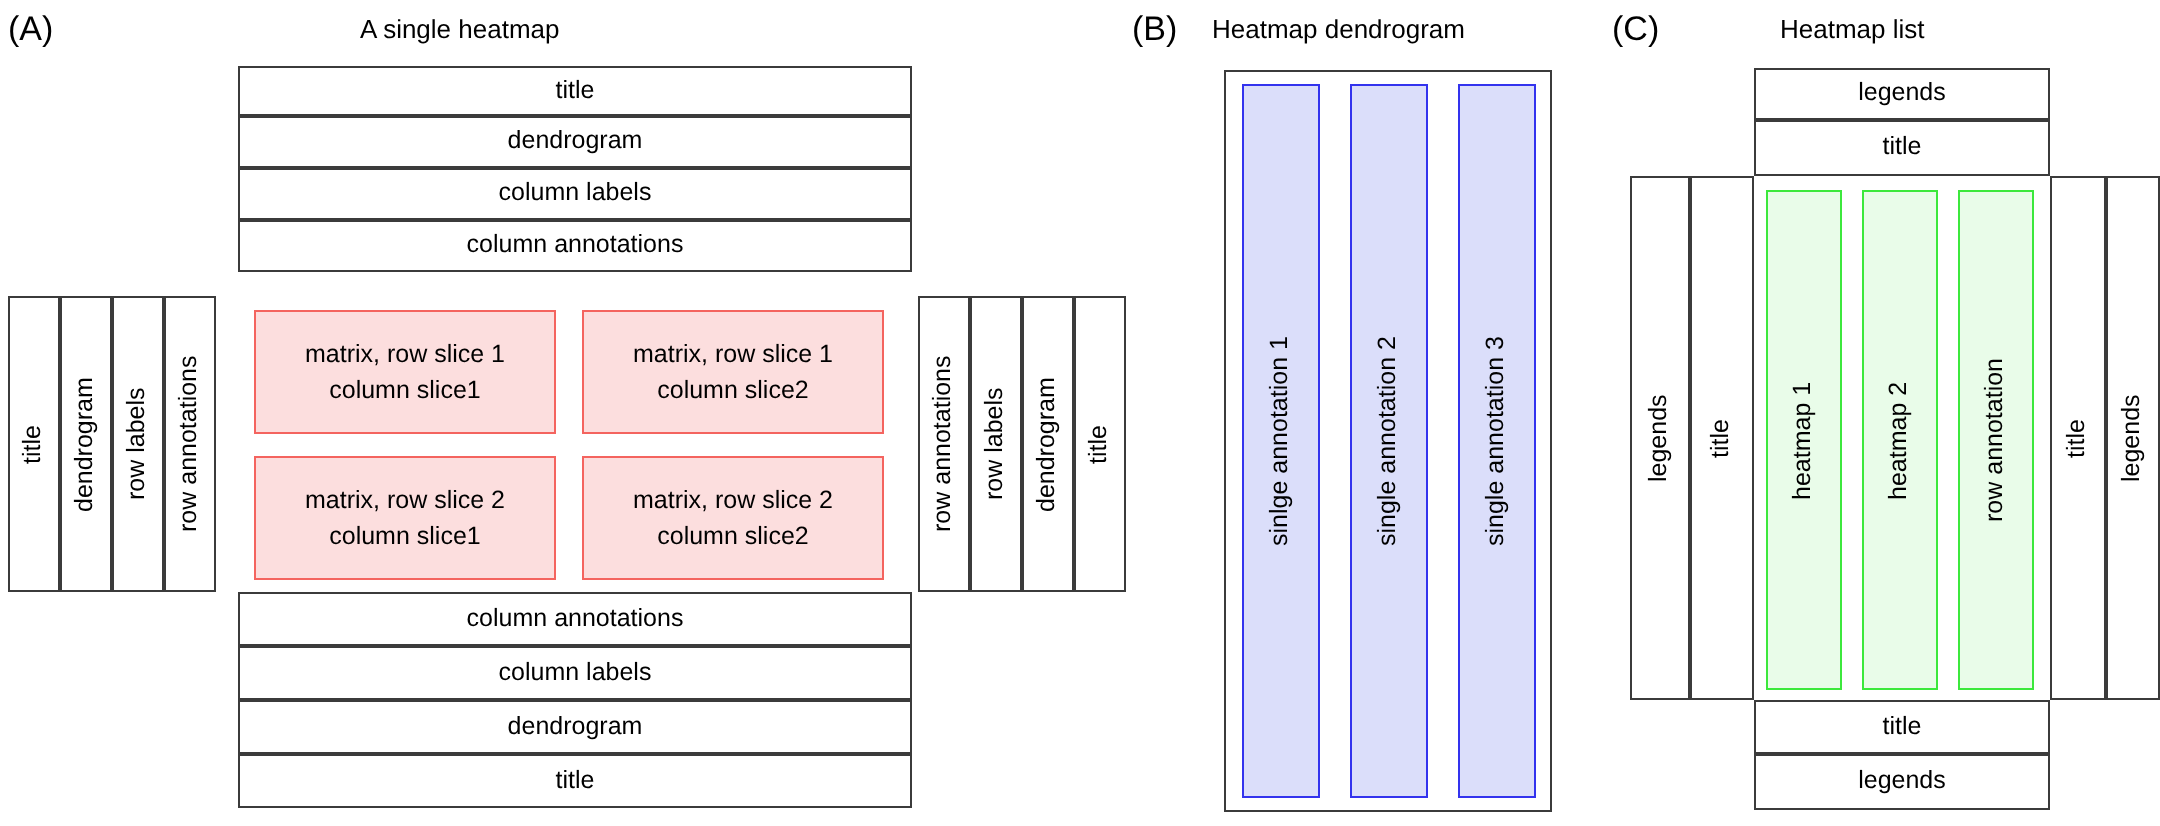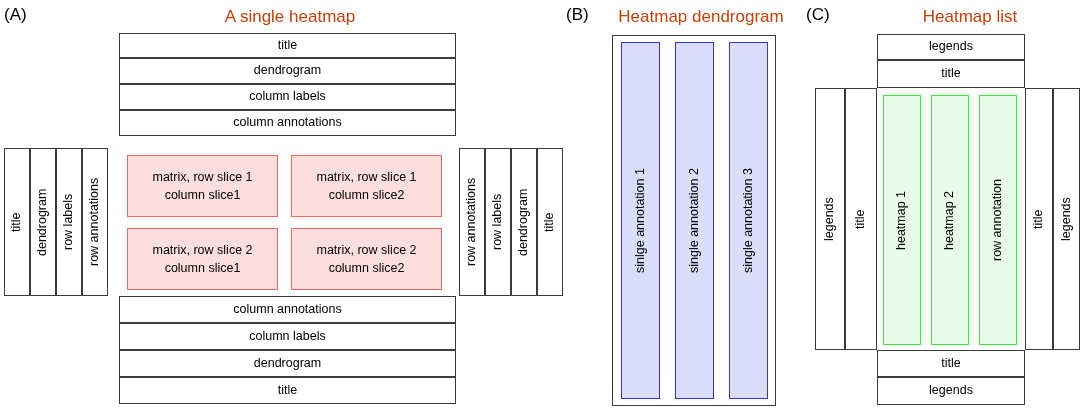--- a/index.html
+++ b/index.html
@@ -25,25 +25,25 @@
   .panel { position: absolute; }
   .panel-letter {
     position: absolute;
     font-size: 17px;
     line-height: 1;
     color: #000;
     white-space: nowrap;
   }
   .panel-title {
     position: absolute;
-    font-size: 17px;
+    font-size: 13px;
     line-height: 1;
-    color: #c2410c;
+    color: #000000;
     white-space: nowrap;
-    text-align: center;
+    text-align: left;
   }
 
   
   .box {
     position: absolute;
     box-sizing: border-box;
     border: 1.3px solid #3b3b3b;
     background: #ffffff;
     display: flex;
     align-items: center;

